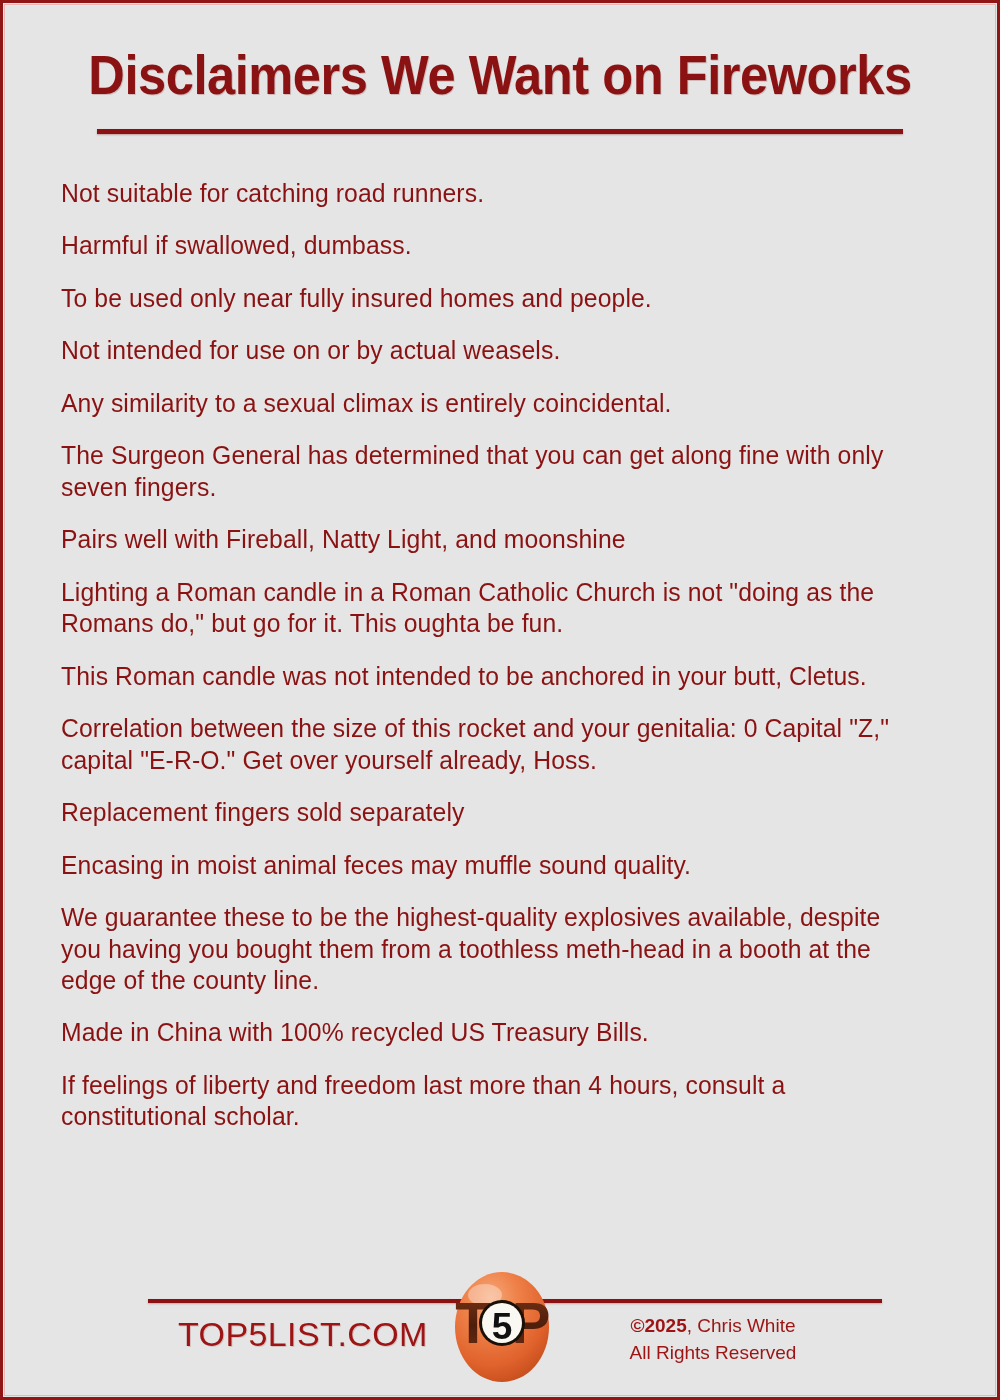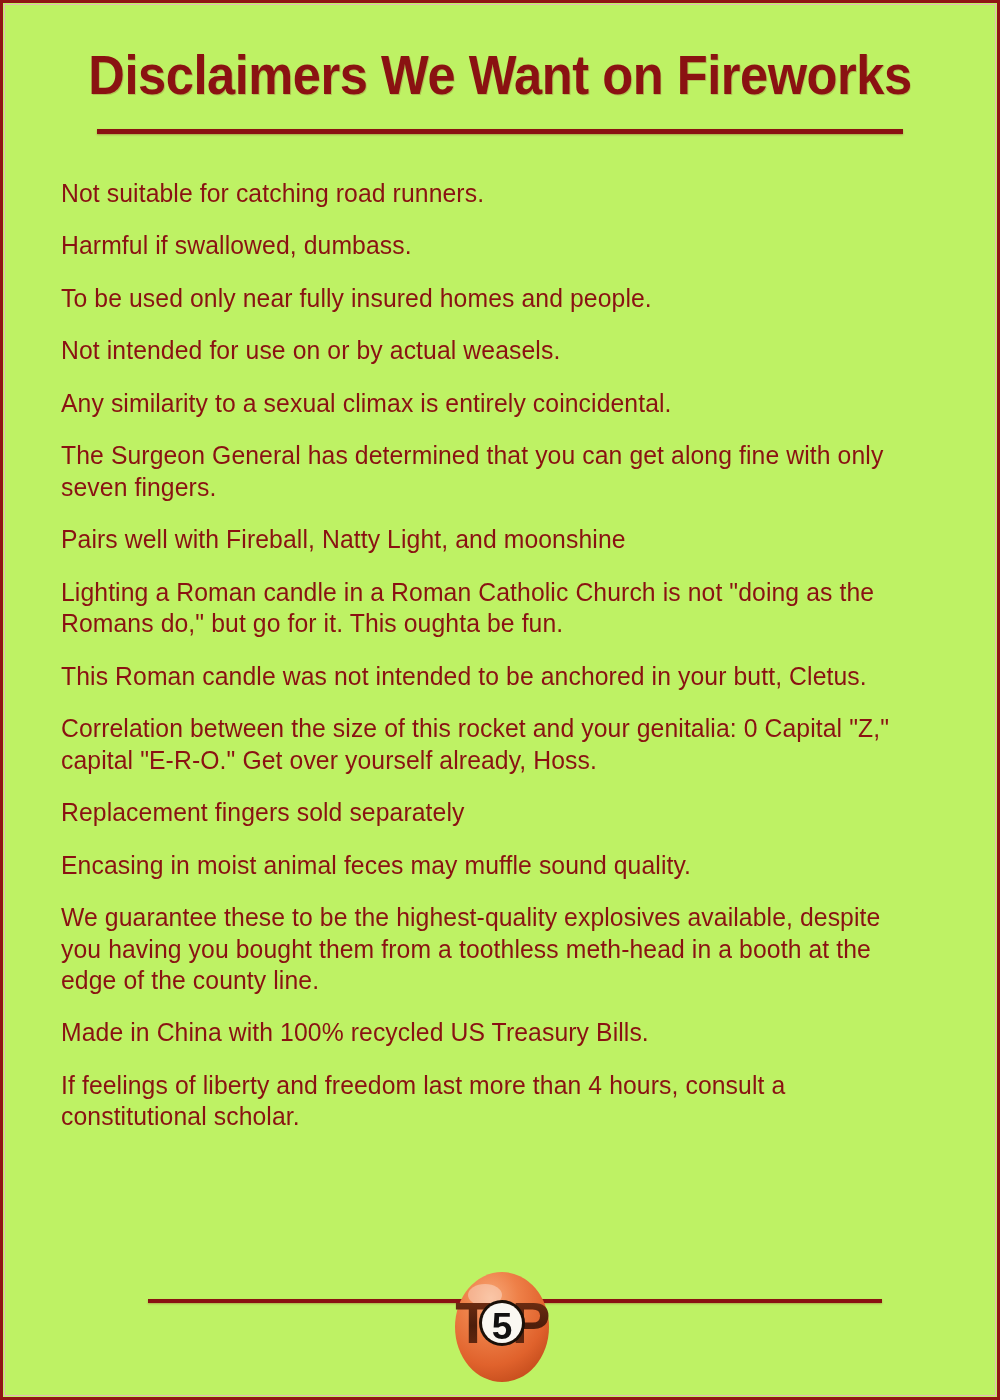--- a/index.html
+++ b/index.html
@@ -13,21 +13,21 @@
   body {
     font-family: "Liberation Sans", sans-serif;
     overflow: hidden;
   }
 
   
   .page {
     position: relative;
     width: 1000px;
     height: 1400px;
-    background: #bef264;
+    background: #e5e5e5;
     border: 3px solid #901515;
     outline: 1px solid #e8b6b6;
     outline-offset: -5px;
     padding: 0;
   }
 
   .page-inner {
     position: absolute;
     top: 0; left: 0; right: 0; bottom: 0;
     padding: 34px 46px 0 46px;
@@ -164,20 +164,21 @@
       <div class="entry">Made in China with 100% recycled US Treasury Bills.</div>
       <div class="entry">If feelings of liberty and freedom last more than 4 hours, consult a constitutional scholar.</div>
     </div>
 
   </div>
 
   <div class="footer">
 
     <div class="footer-rule"></div>
 
+    <div class="footer-brand">TOP5LIST.COM</div>
 
     <div class="logo">
       <svg viewBox="0 0 106 112" xmlns="http://www.w3.org/2000/svg">
         <defs>
           <radialGradient id="ballGrad" cx="38%" cy="24%" r="78%">
             <stop offset="0%" stop-color="#F7A878"></stop>
             <stop offset="38%" stop-color="#EE8048"></stop>
             <stop offset="78%" stop-color="#E0622C"></stop>
             <stop offset="100%" stop-color="#C9501F"></stop>
           </radialGradient>
@@ -193,15 +194,21 @@
 
         <text x="24" y="72" font-family="'Liberation Sans', sans-serif" font-size="58" font-weight="bold" fill="url(#letGrad)" text-anchor="middle">T</text>
         <text x="82" y="72" font-family="'Liberation Sans', sans-serif" font-size="58" font-weight="bold" fill="url(#letGrad)" text-anchor="middle">P</text>
 
         <circle cx="53" cy="52" r="23" fill="#1A1008"></circle>
         <circle cx="53" cy="52" r="20" fill="#FAF8F2"></circle>
         <text x="53" y="68" font-family="'Liberation Sans', sans-serif" font-size="37" font-weight="bold" fill="#111111" text-anchor="middle">5</text>
       </svg>
     </div>
 
+    <div class="footer-copy">
+      <div class="cline1">
+        <span class="cyear">©2025</span><span>, Chris White</span>
+      </div>
+      <div class="cline2">All Rights Reserved</div>
+    </div>
 
   </div>
 </div>
 
 </body></html>

